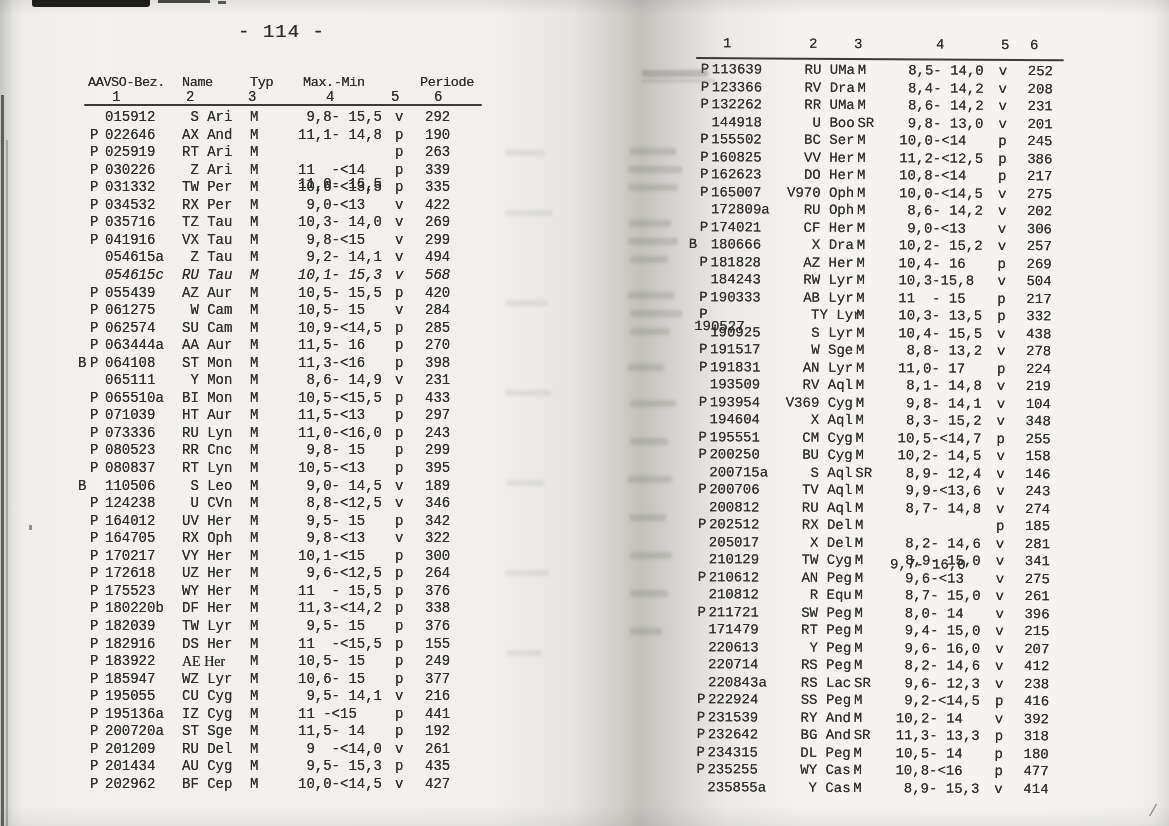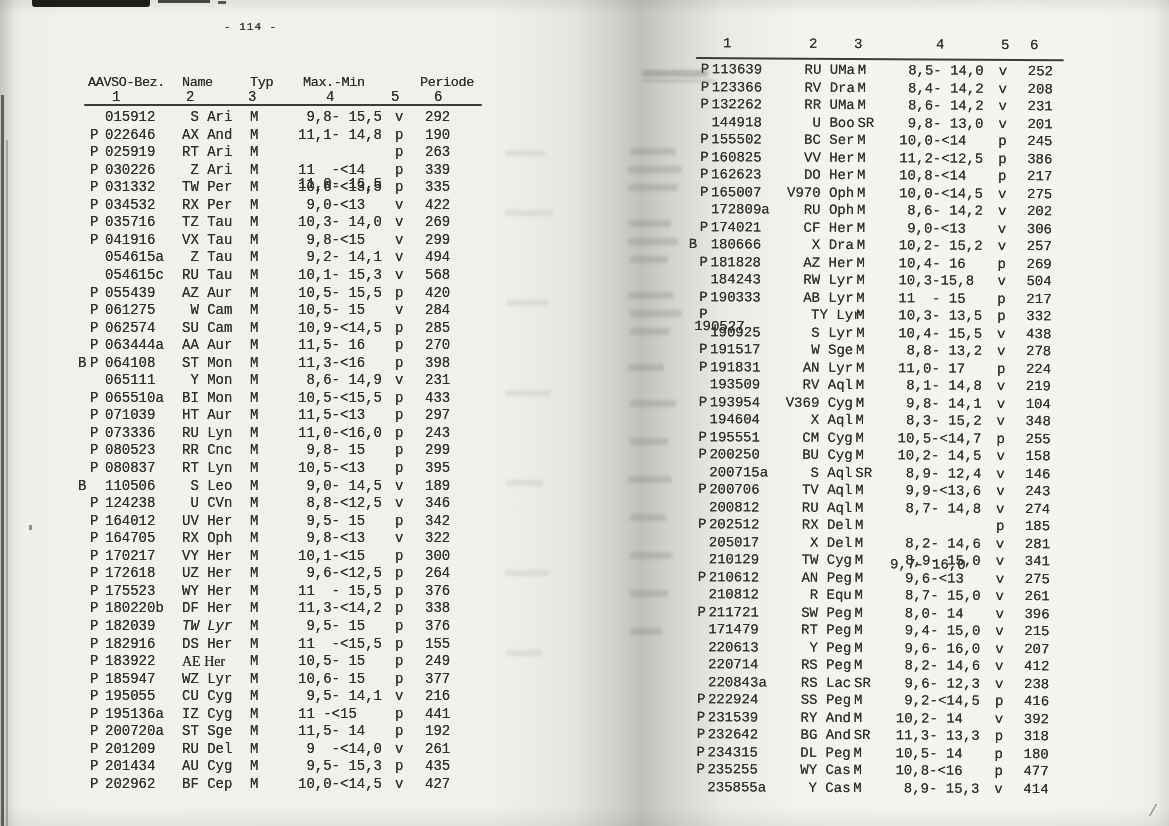--- a/index.html
+++ b/index.html
@@ -16,21 +16,21 @@
   }
   .t{position:absolute;white-space:pre;}
   .page{position:absolute;}
   .rows{position:absolute;left:0;width:100%;}
   .row{position:absolute;left:0;width:100%;height:18px;}
   .row span{position:absolute;top:0;white-space:pre;font-size:14px;line-height:17px;
     text-shadow:0 0 .5px rgba(46,45,43,.85);}
   .hdr-label{font-size:13.5px;letter-spacing:-.4px;text-shadow:0 0 .5px rgba(46,45,43,.85);}
   .hdr-num{font-size:14px;text-shadow:0 0 .5px rgba(46,45,43,.85);}
   .rule{position:absolute;height:2px;background:#3c3b37;border-radius:1px;}
-  .title{font-size:11px;letter-spacing:1px;text-align:left;text-shadow:0 0 .5px rgba(46,45,43,.9);}
+  .title{font-size:19px;letter-spacing:1px;text-align:center;text-shadow:0 0 .5px rgba(46,45,43,.9);}
   .subtitle{font-size:13.5px;letter-spacing:-.3px;border-bottom:2px solid #353430;
     padding-bottom:2px;text-shadow:0 0 .5px rgba(46,45,43,.9);}
   
   .bl{position:absolute;background:rgba(125,124,118,.28);filter:blur(1.6px);border-radius:2px;}
   .art-dark{position:absolute;background:#1d1d1b;filter:blur(.4px);}
   .edge-line{position:absolute;background:#55544e;}
   .corner-mark{position:absolute;font-size:17px;color:#8f8e8a;font-family:"Liberation Mono",monospace;}
   .gutter-soft{position:absolute;pointer-events:none;}
 </style>
 </head>
@@ -129,21 +129,21 @@
           <span style="left: 349px;">299</span>
         </div>
         <div class="row" style="top: 140.4px;">
           <span style="left: 29px;">054615a</span>
           <span style="left: 106px;"> Z Tau</span>
           <span style="left: 174px;">M</span>
           <span style="left: 222px;"> 9,2- 14,1</span>
           <span style="left: 319px;">v</span>
           <span style="left: 349px;">494</span>
         </div>
-        <div class="row" style="top: 157.95px;">
+        <div class="row" style="top: 157.95px; font-style: italic;">
           <span style="left: 29px;">054615c</span>
           <span style="left: 106px;">RU Tau</span>
           <span style="left: 174px;">M</span>
           <span style="left: 222px;">10,1- 15,3</span>
           <span style="left: 319px;">v</span>
           <span style="left: 349px;">568</span>
         </div>
         <div class="row" style="top: 175.5px;">
           <span style="left: 14px;">P</span>
           <span style="left: 29px;">055439</span>
@@ -311,21 +311,21 @@
           <span style="left: 29px;">180220b</span>
           <span style="left: 106px;">DF Her</span>
           <span style="left: 174px;">M</span>
           <span style="left: 222px;">11,3-&lt;14,2</span>
           <span style="left: 319px;">p</span>
           <span style="left: 349px;">338</span>
         </div>
         <div class="row" style="top: 508.95px;">
           <span style="left: 14px;">P</span>
           <span style="left: 29px;">182039</span>
-          <span style="left: 106px; font-style: italic;">TW Lyr</span>
+          <span style="left: 106px;">TW Lyr</span>
           <span style="left: 174px;">M</span>
           <span style="left: 222px;"> 9,5- 15</span>
           <span style="left: 319px;">p</span>
           <span style="left: 349px;">376</span>
         </div>
         <div class="row" style="top: 526.5px;">
           <span style="left: 14px;">P</span>
           <span style="left: 29px;">182916</span>
           <span style="left: 106px;">DS Her</span>
           <span style="left: 174px;">M</span>

